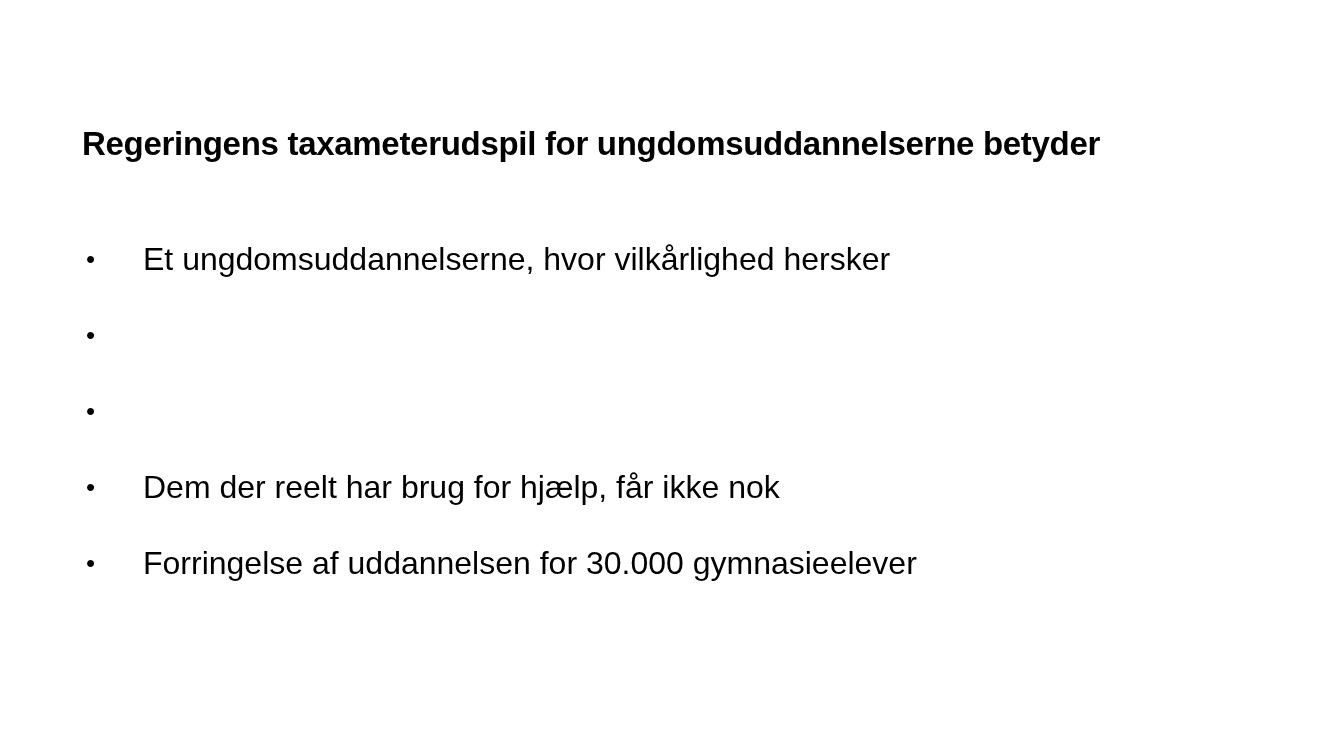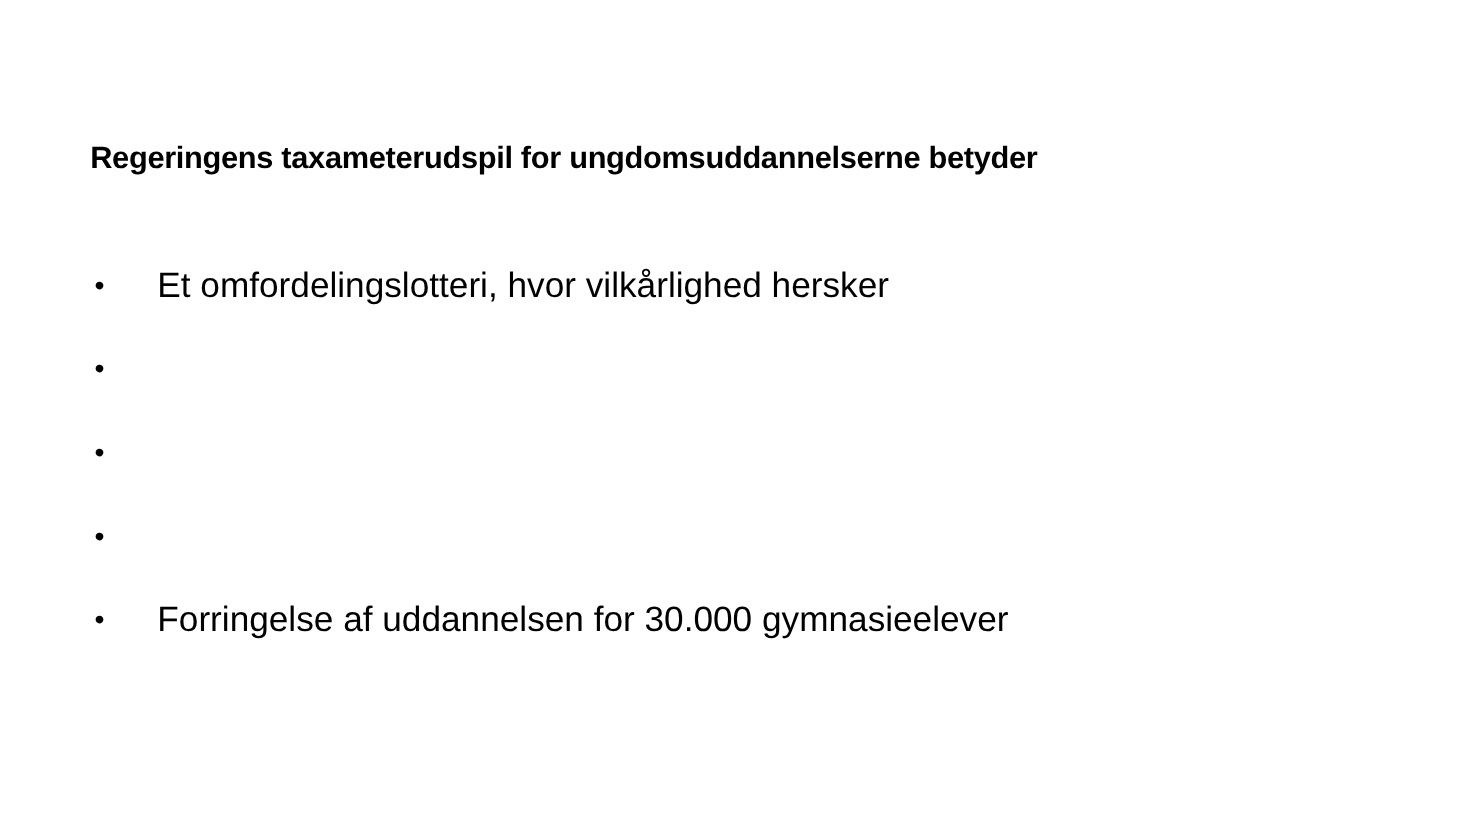--- a/index.html
+++ b/index.html
@@ -14,21 +14,21 @@
     background: #ffffff;
     color: #000000;
     font-family: "Liberation Sans", sans-serif;
     overflow: hidden;
   }
   .title {
     position: absolute;
     left: 82px;
     top: 122px;
     margin: 0;
-    font-size: 28px;
+    font-size: 33px;
     line-height: 44px;
     font-weight: 700;
     letter-spacing: -0.3px;
     white-space: nowrap;
   }
   .bullets {
     list-style: none;
     margin: 0;
     padding: 0;
     position: absolute;
@@ -57,29 +57,30 @@
   }
 </style>
 </head>
 <body>
 
 <div class="slide">
   <h1 class="title">Regeringens taxameterudspil for ungdomsuddannelserne betyder</h1>
   <ul class="bullets">
       <li>
         <span class="marker">•</span>
-        <span class="bullet-text">Et omfordelingslotteri, hvor vilkårlighed hersker</span>
+        <span class="bullet-text">Et ungdomsuddannelserne, hvor vilkårlighed hersker</span>
       </li>
       <li>
         <span class="marker">•</span>
       </li>
       <li>
         <span class="marker">•</span>
       </li>
       <li>
         <span class="marker">•</span>
+        <span class="bullet-text">Dem der reelt har brug for hjælp, får ikke nok</span>
       </li>
       <li>
         <span class="marker">•</span>
         <span class="bullet-text">Forringelse af uddannelsen for 30.000 gymnasieelever</span>
       </li>
     </ul>
 </div>
 
 </body></html>

